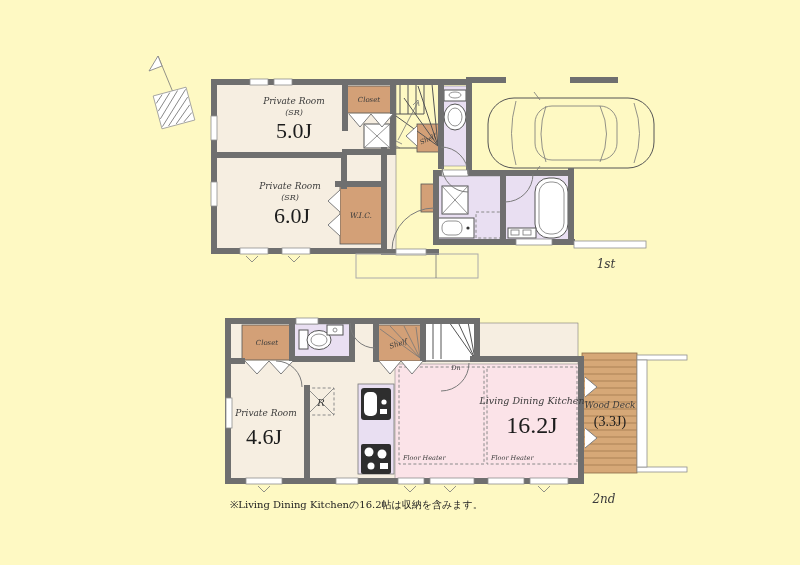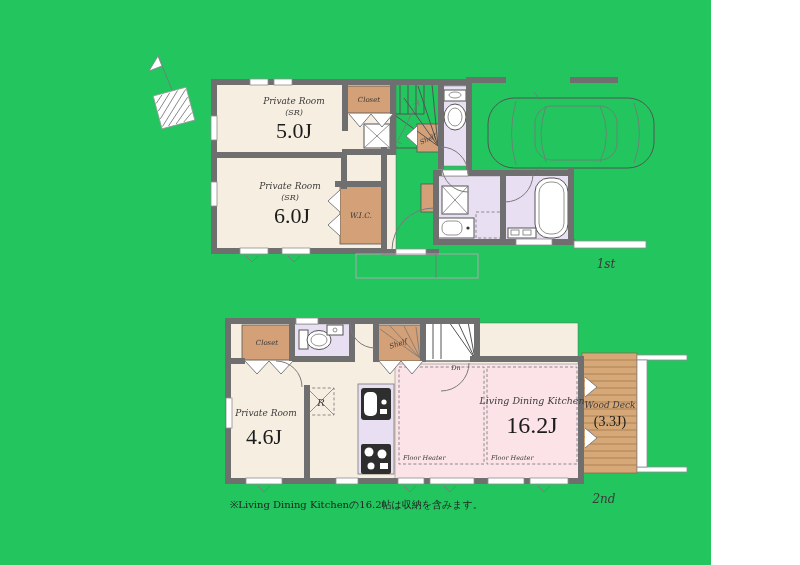--- a/index.html
+++ b/index.html
@@ -1,16 +1,16 @@
 <!DOCTYPE html>
 <html><head>
 <meta charset="utf-8">
 <style>
   html,body{margin:0;padding:0;background:#fff;}
-  .stage{position:relative;width:711px;height:565px;background:#22c55e;overflow:hidden;
+  .stage{position:relative;width:800px;height:565px;background:#fef9c3;overflow:hidden;
          font-family:"DejaVu Serif",serif;}
   svg{position:absolute;left:0;top:0;}
   text{user-select:none;}
   .script{font-family:"DejaVu Serif",serif;font-style:italic;fill:#3b3b3b;}
   .area{font-family:"Liberation Serif","DejaVu Serif",serif;fill:#1c1c1c;}
   .jp{font-family:"DejaVu Serif",serif;fill:#222;}
   .wall{stroke:#6f6f6f;stroke-width:6;fill:none;stroke-linecap:square;}
   .thin{stroke:#555;stroke-width:1;fill:none;}
   .hair{stroke:#777;stroke-width:0.8;fill:none;}
   .fix{stroke:#555;stroke-width:1;fill:#fff;}

